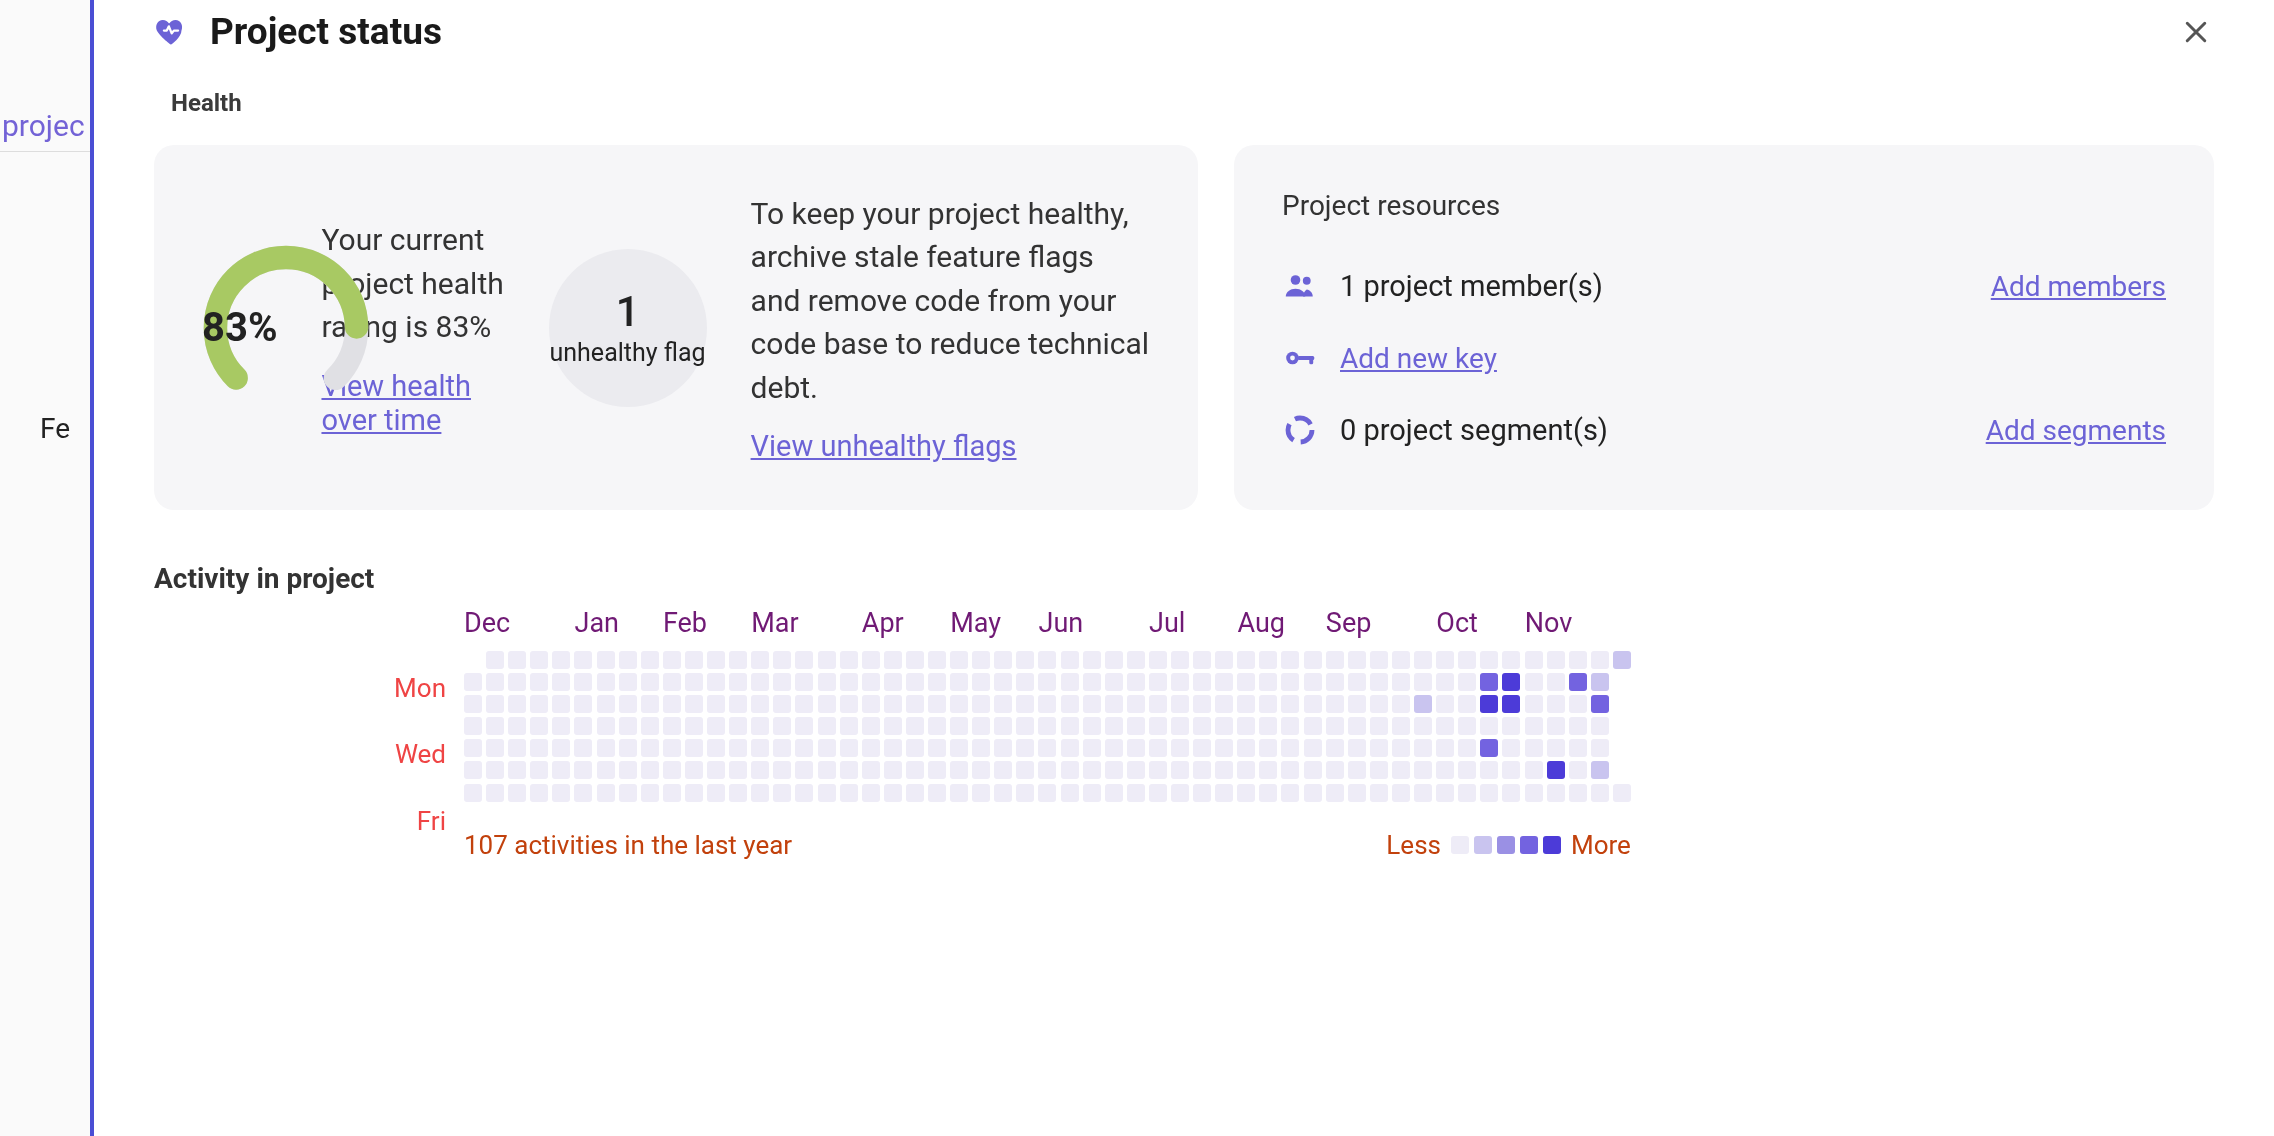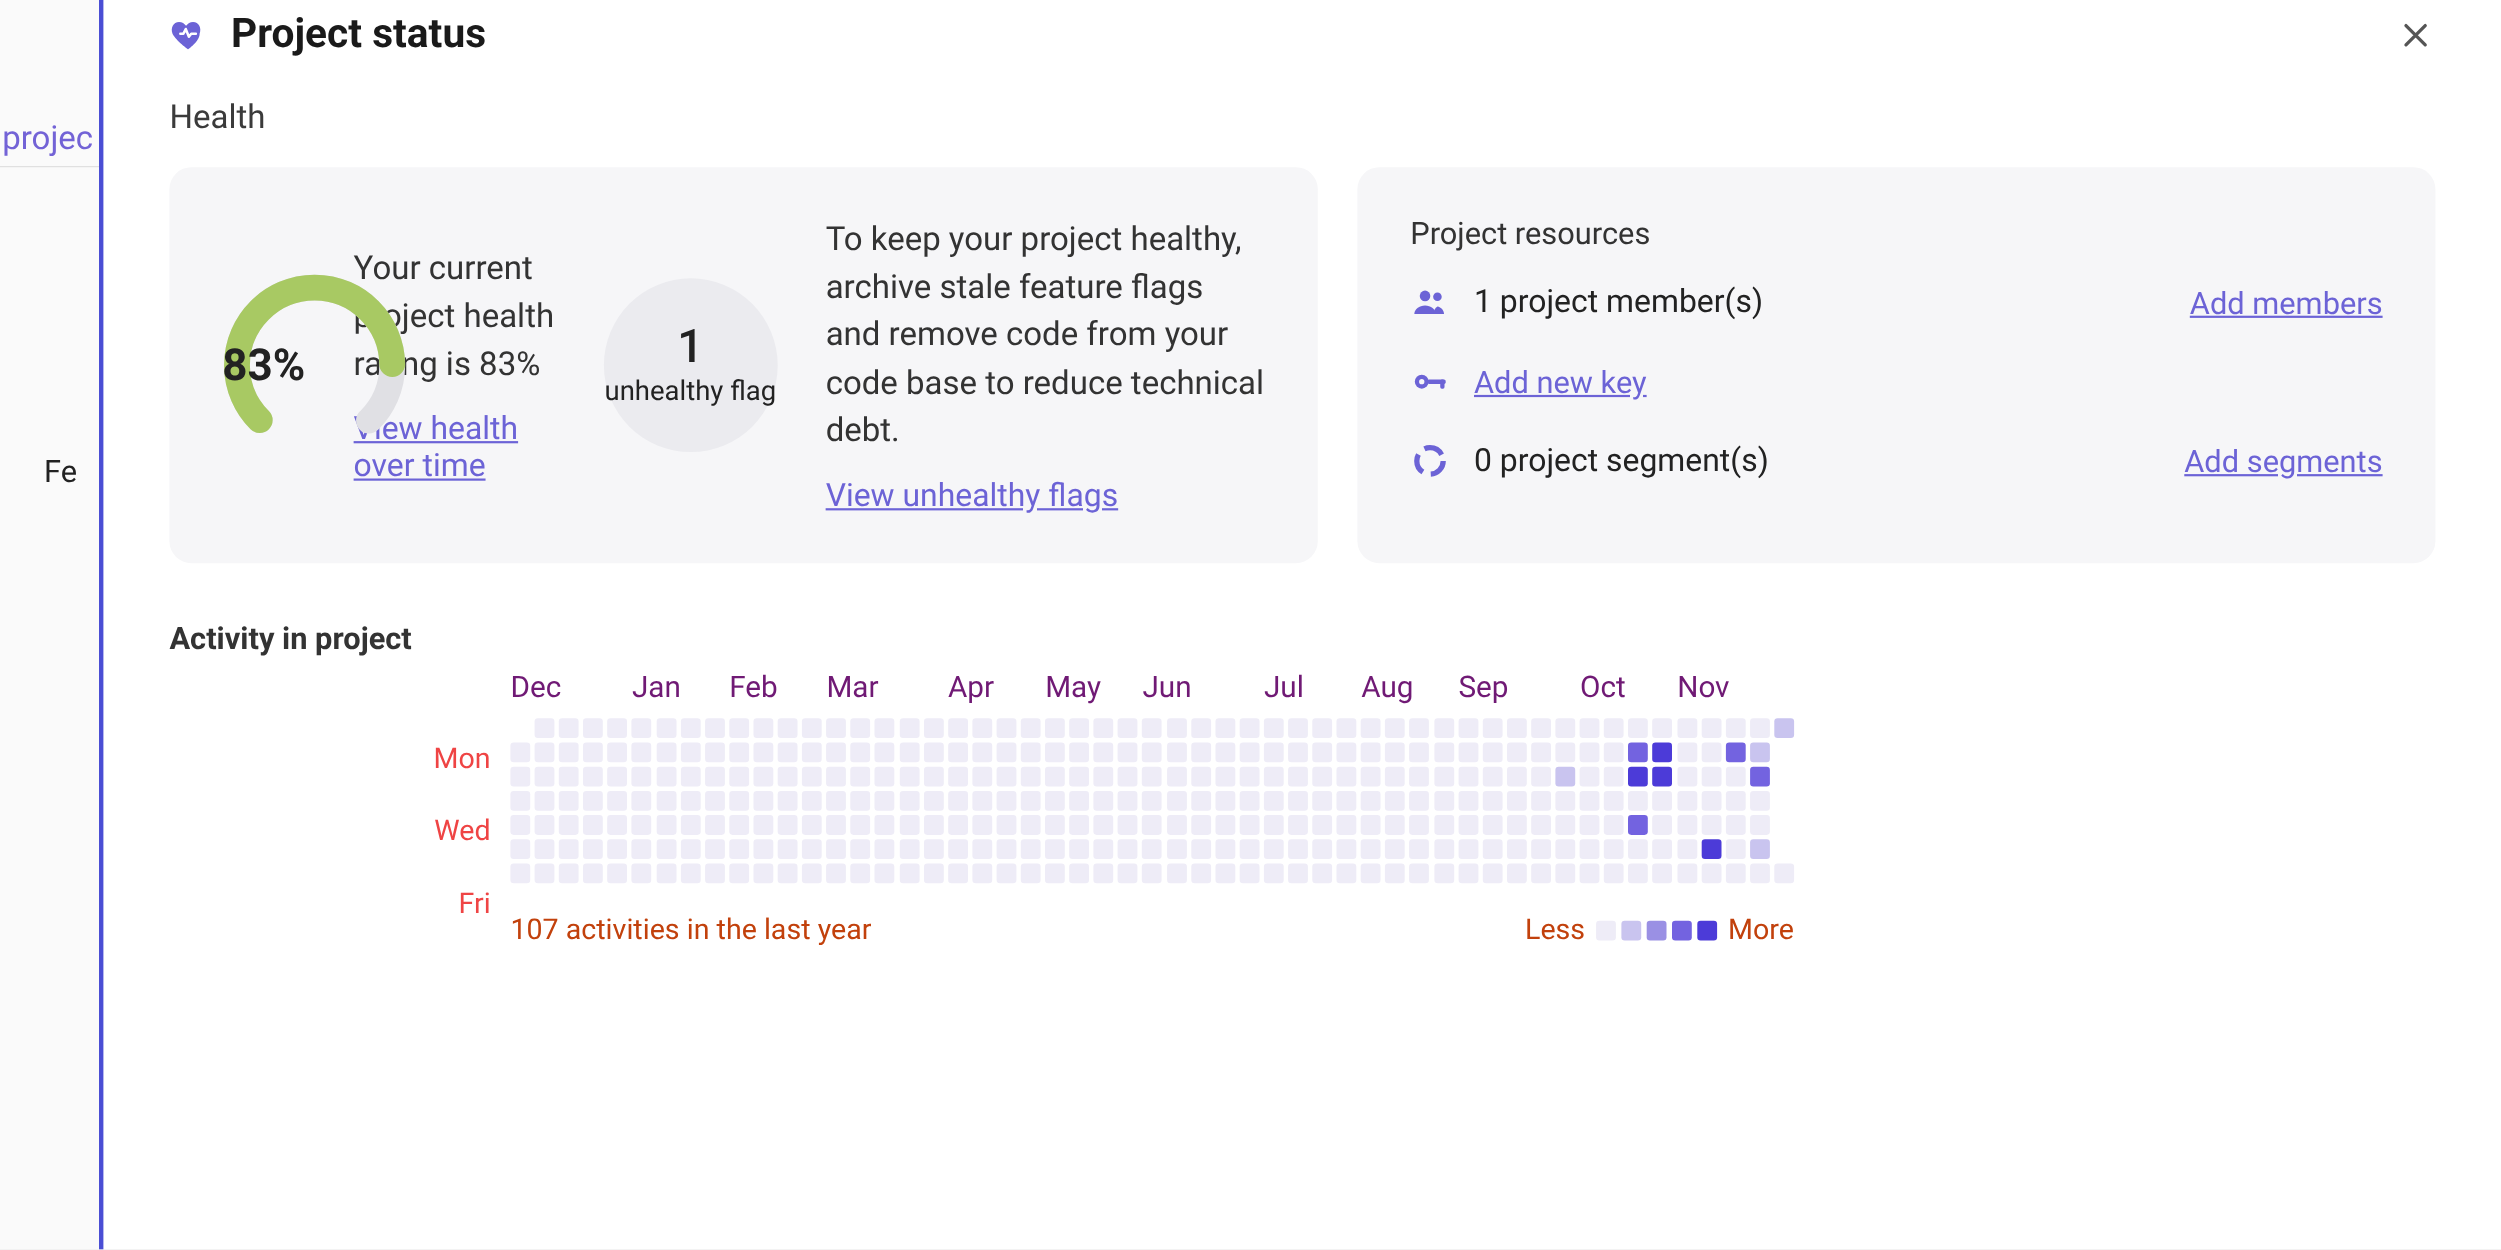--- a/index.html
+++ b/index.html
@@ -75,24 +75,25 @@
   align-items: center;
   justify-content: center;
   cursor: pointer;
   color: #555;
   background: transparent;
   border: none;
   font-size: 0;
 }
 .close-btn svg { width: 30px; height: 30px; }
 .section-title {
-  font-size: 30px;
+  font-size: 24px;
   color: #3b3b3b;
-  font-weight: 400;
+  font-weight: 700;
   margin-bottom: 28px;
+  margin-left: 17px;
 }
 .cards {
   display: flex;
   gap: 36px;
   margin-bottom: 52px;
 }
 .card {
   background: #f6f6f8;
   border-radius: 20px;
   padding: 44px 48px;
@@ -166,21 +167,21 @@
   color: #222;
   text-align: center;
   line-height: 1.2;
 }
 .resources-card {
   flex: 1;
 }
 .res-title {
   font-size: 28px;
   color: #333;
-  margin-bottom: 10px;
+  margin-bottom: 28px;
 }
 .res-row {
   display: flex;
   align-items: center;
   padding: 16px 0;
 }
 .res-icon {
   width: 40px;
   height: 40px;
   color: #6c63d6;

